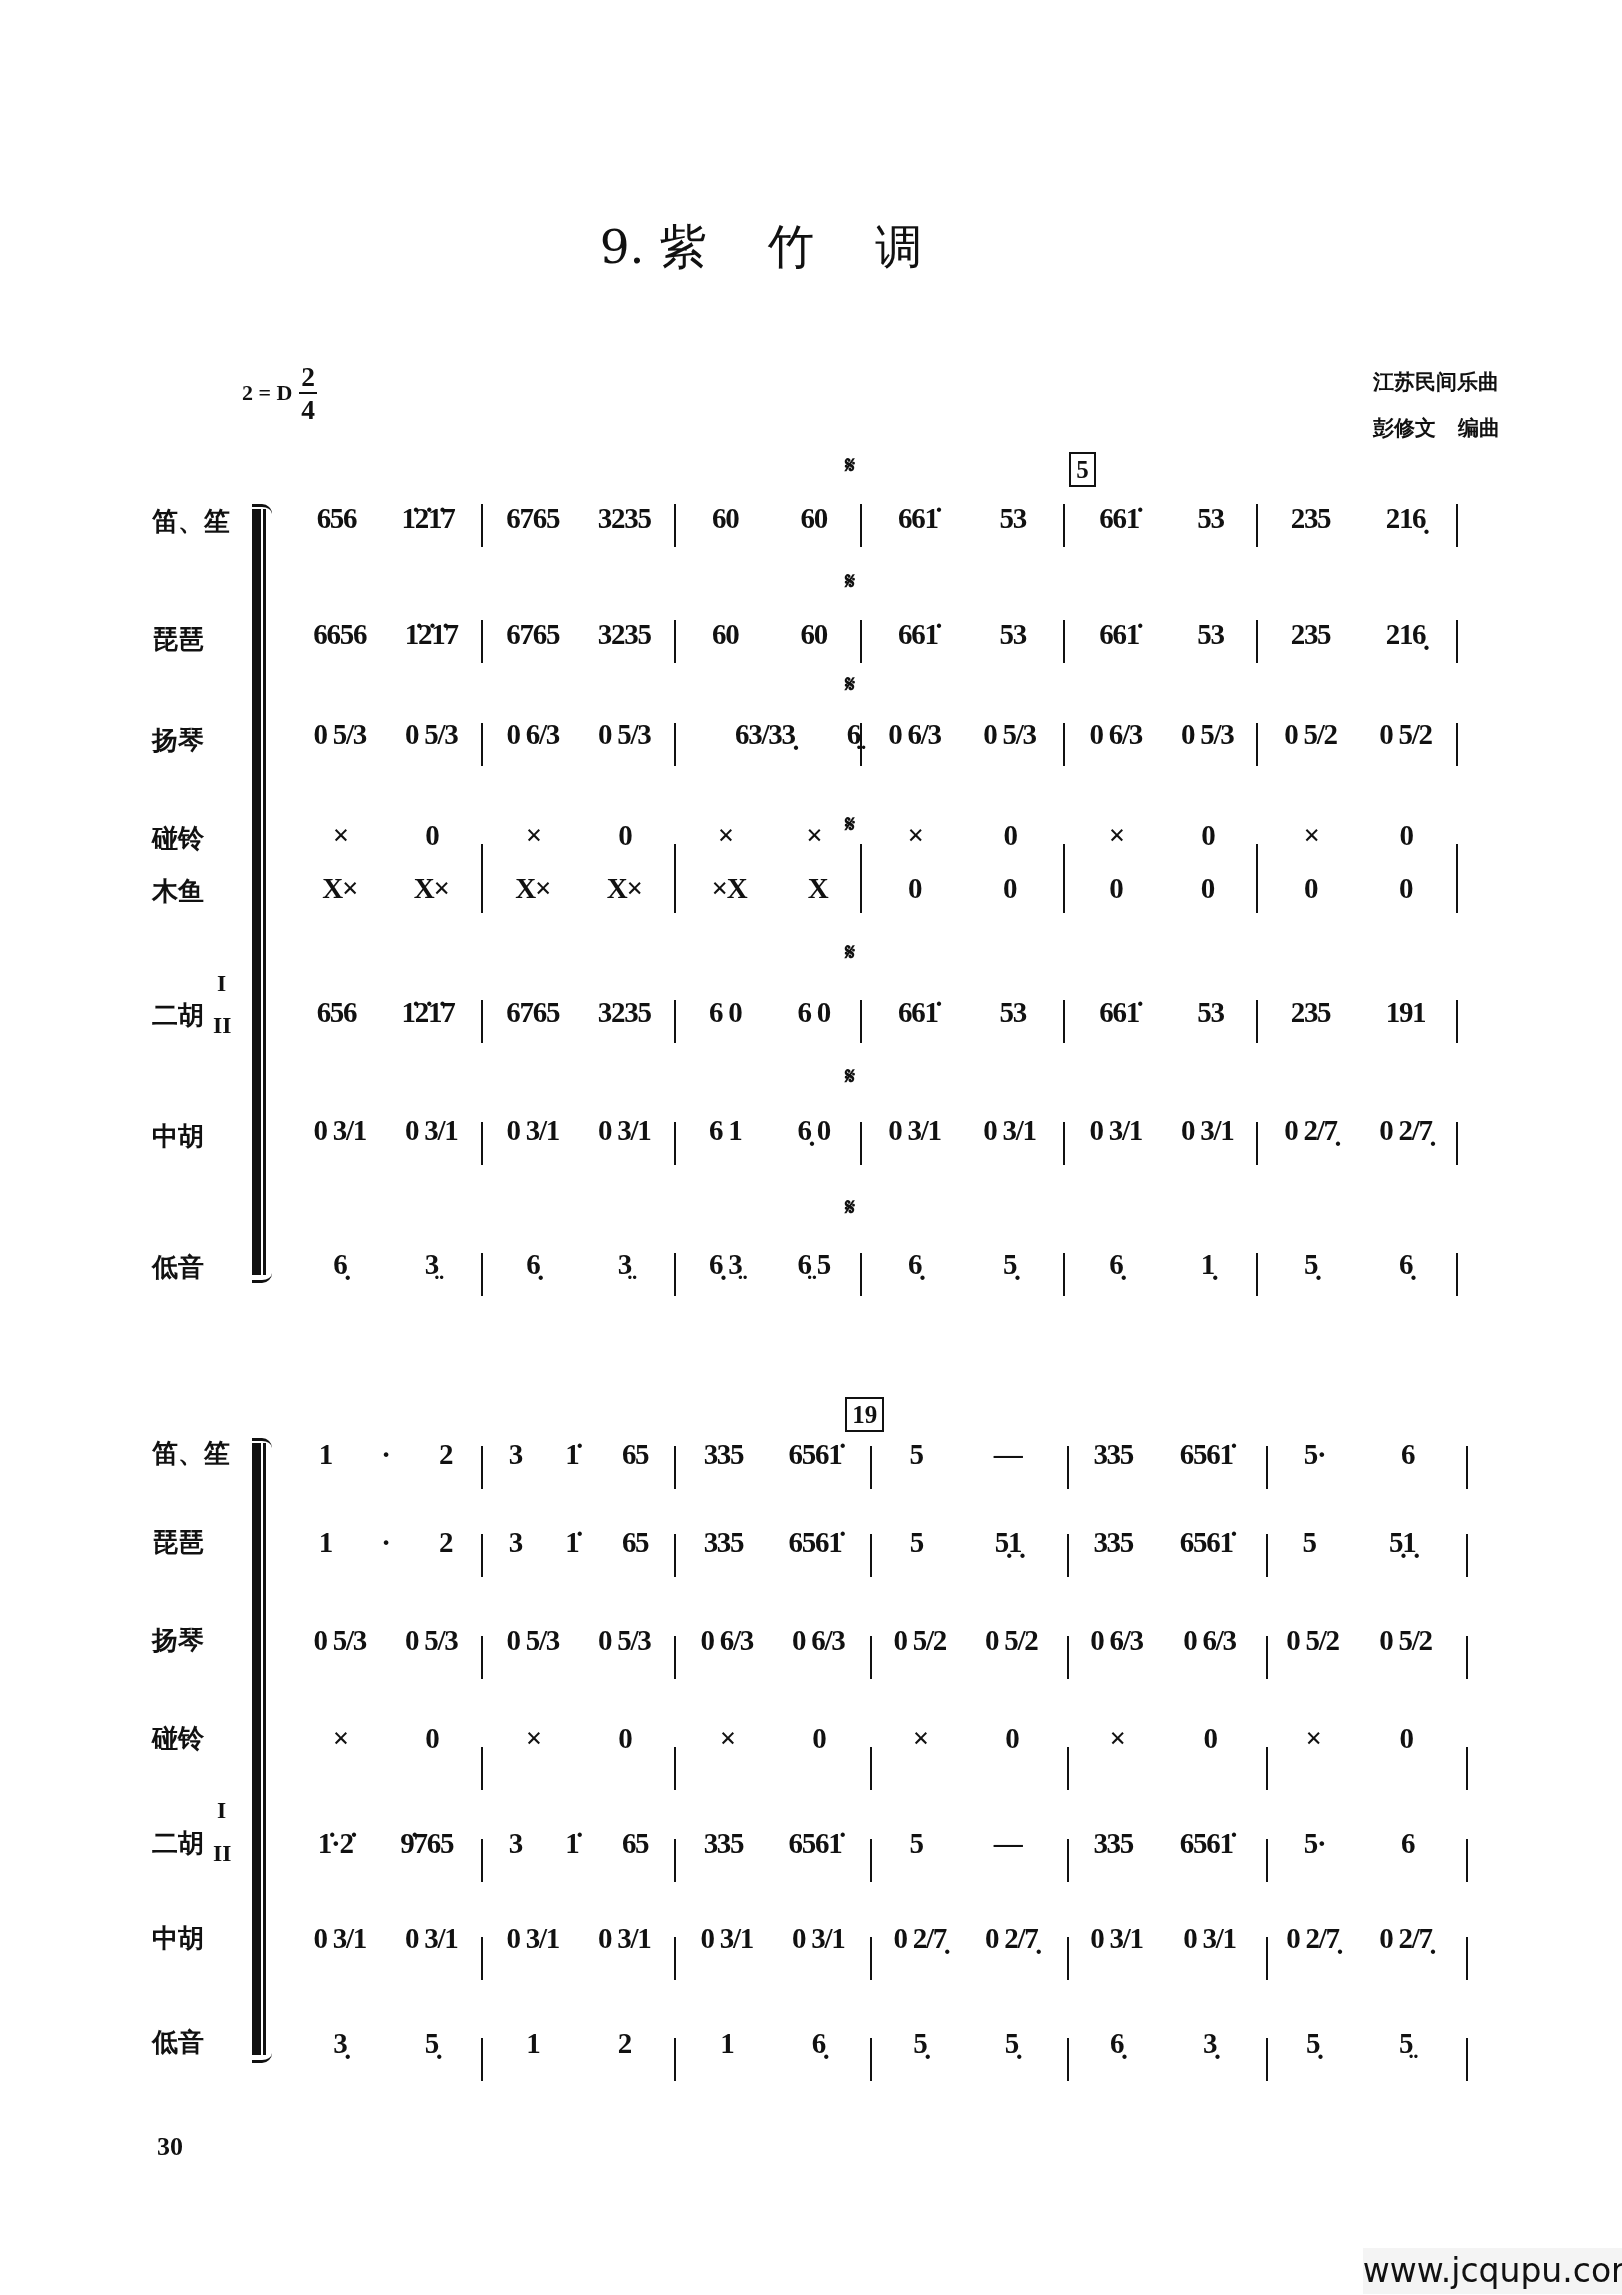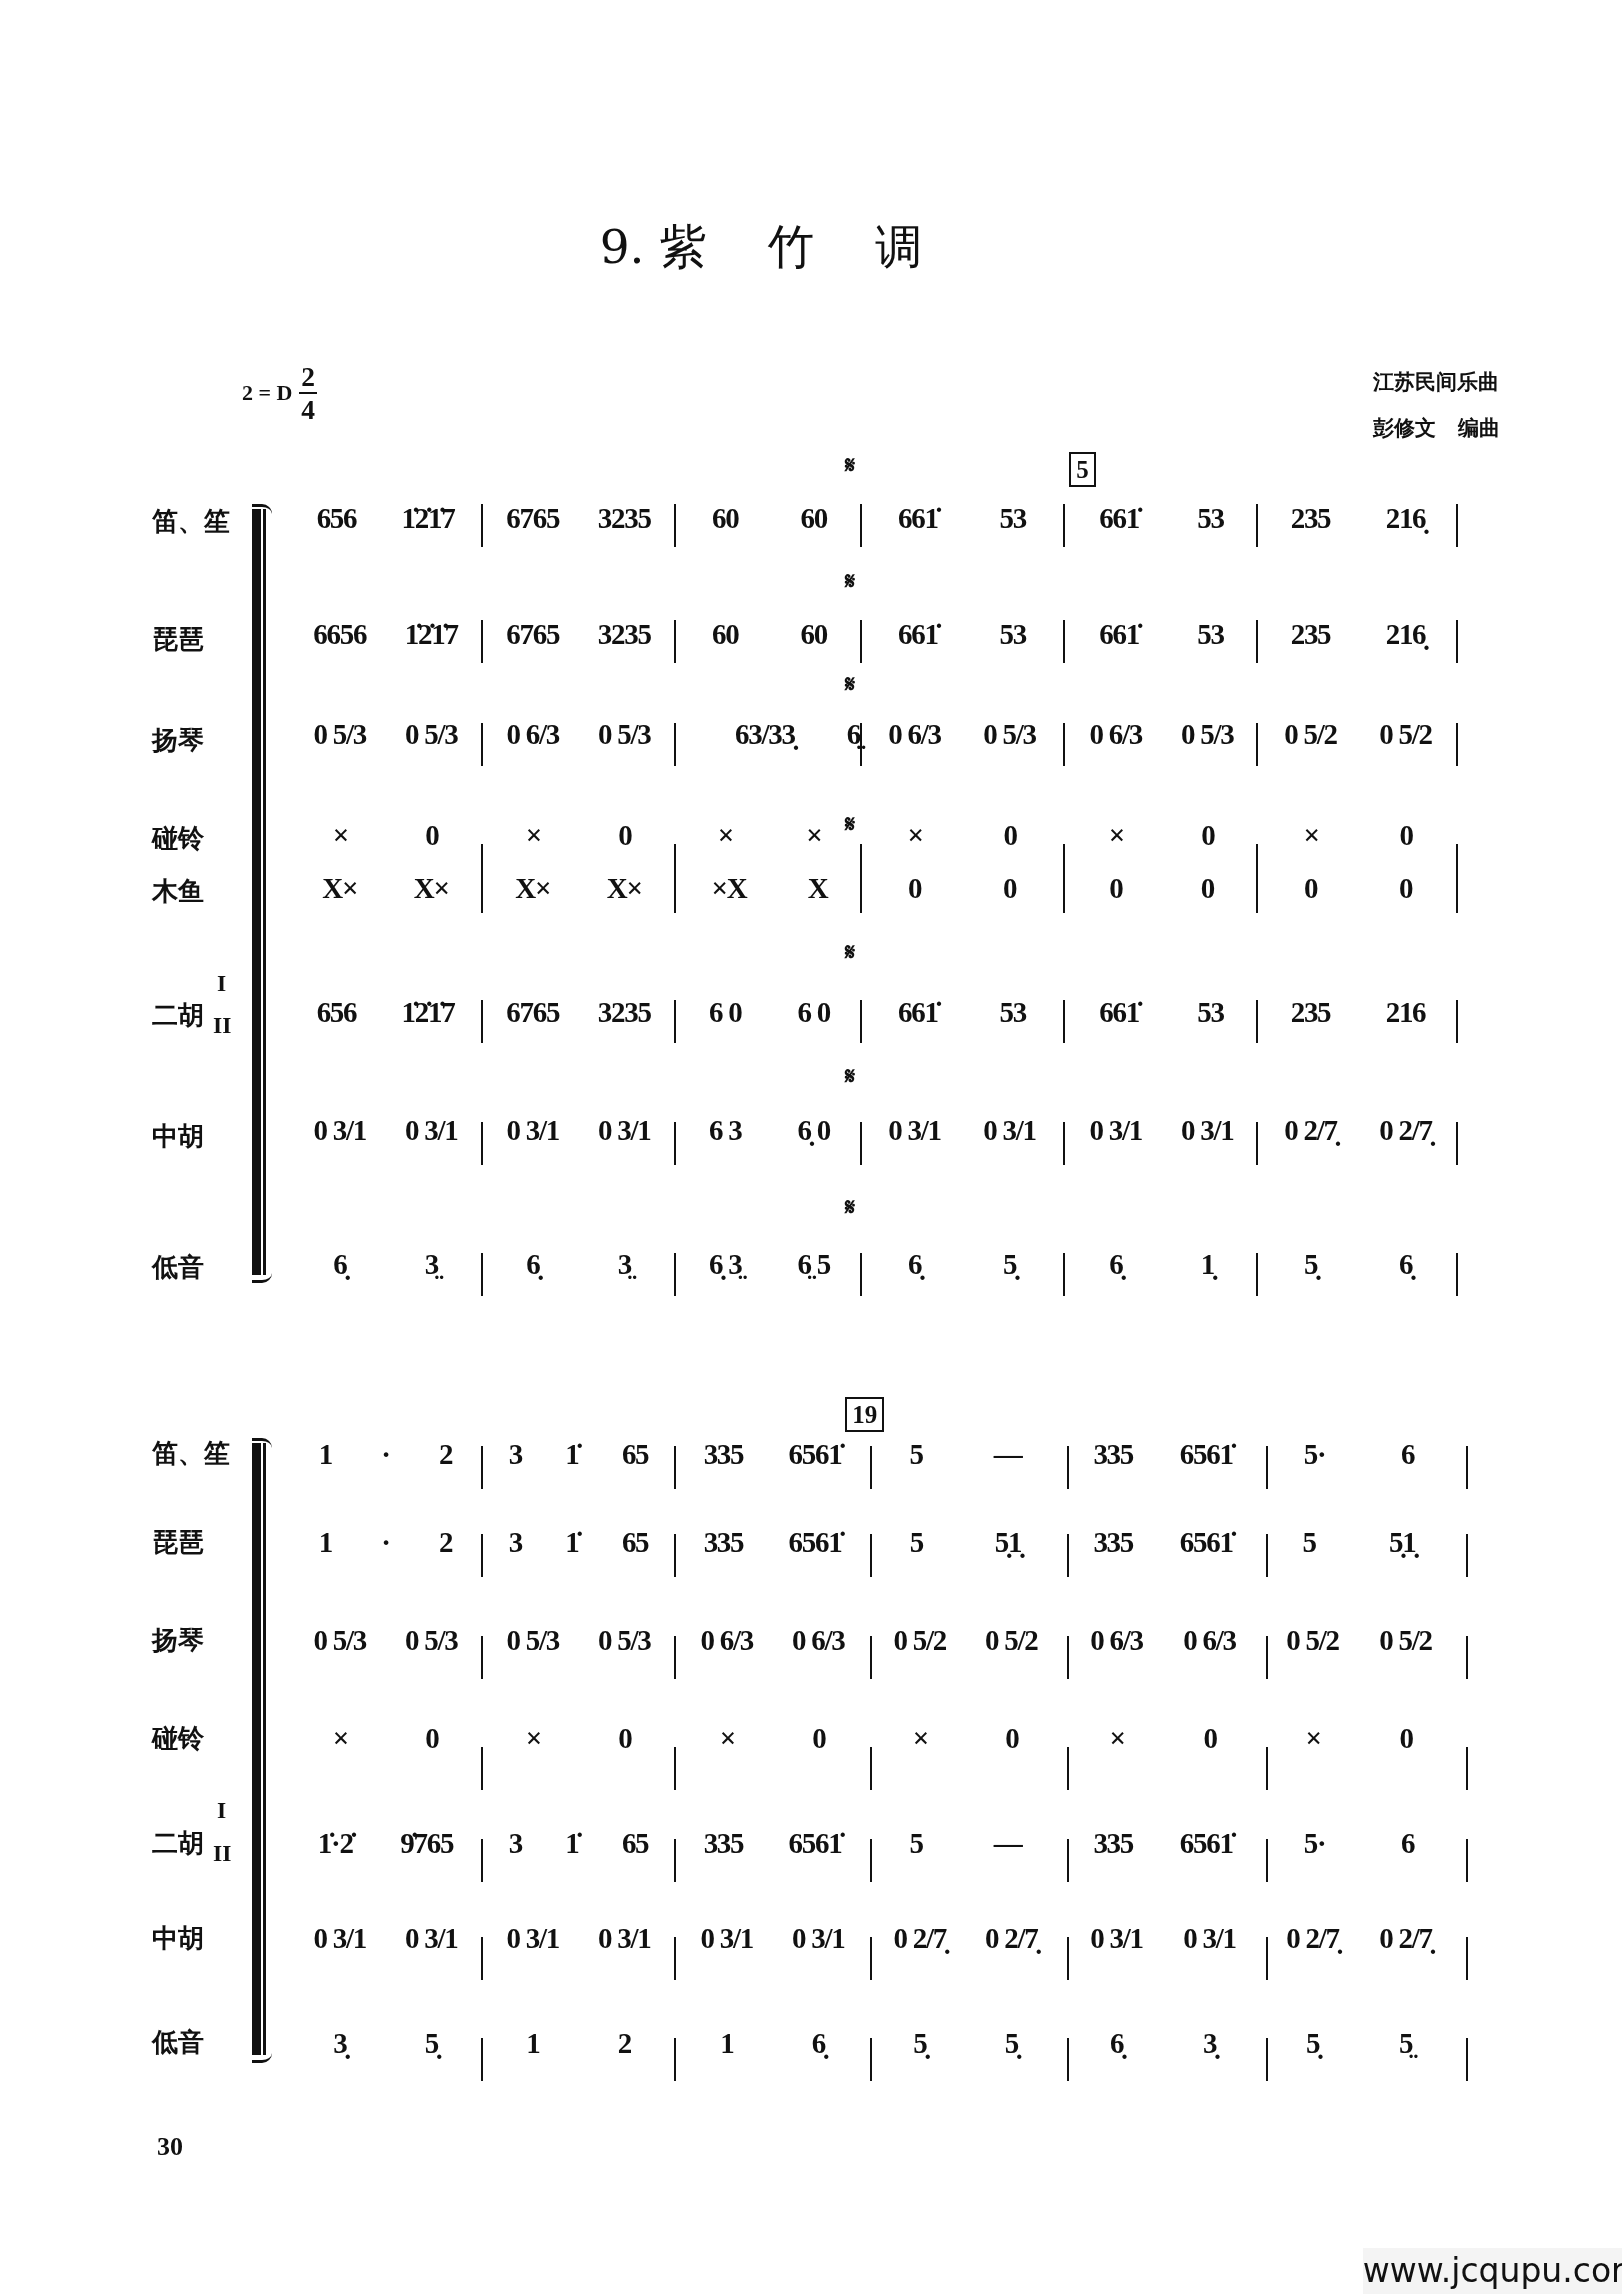--- a/index.html
+++ b/index.html
@@ -226,35 +226,35 @@
     <div class="measure" style="left:867px;top:998px;width:190px;">
         <span class="note">661̇</span>
         <span class="note">53</span>
       </div>
     <div class="measure" style="left:1070px;top:998px;width:183px;">
         <span class="note">661̇</span>
         <span class="note">53</span>
       </div>
     <div class="measure" style="left:1263px;top:998px;width:190px;">
         <span class="note">235</span>
-        <span class="note">216</span>
+        <span class="note">191</span>
       </div>
   </div>
 
   <div>
     <div class="measure" style="left:294px;top:1116px;width:183px;">
         <span class="note">0 3/1</span>
         <span class="note">0 3/1</span>
       </div>
     <div class="measure" style="left:487px;top:1116px;width:183px;">
         <span class="note">0 3/1</span>
         <span class="note">0 3/1</span>
       </div>
     <div class="measure" style="left:681px;top:1116px;width:177px;">
-        <span class="note">6 3</span>
+        <span class="note">6 1</span>
         <span class="note">6̣ 0</span>
       </div>
     <div class="measure" style="left:867px;top:1116px;width:190px;">
         <span class="note">0 3/1</span>
         <span class="note">0 3/1</span>
       </div>
     <div class="measure" style="left:1070px;top:1116px;width:183px;">
         <span class="note">0 3/1</span>
         <span class="note">0 3/1</span>
       </div>

